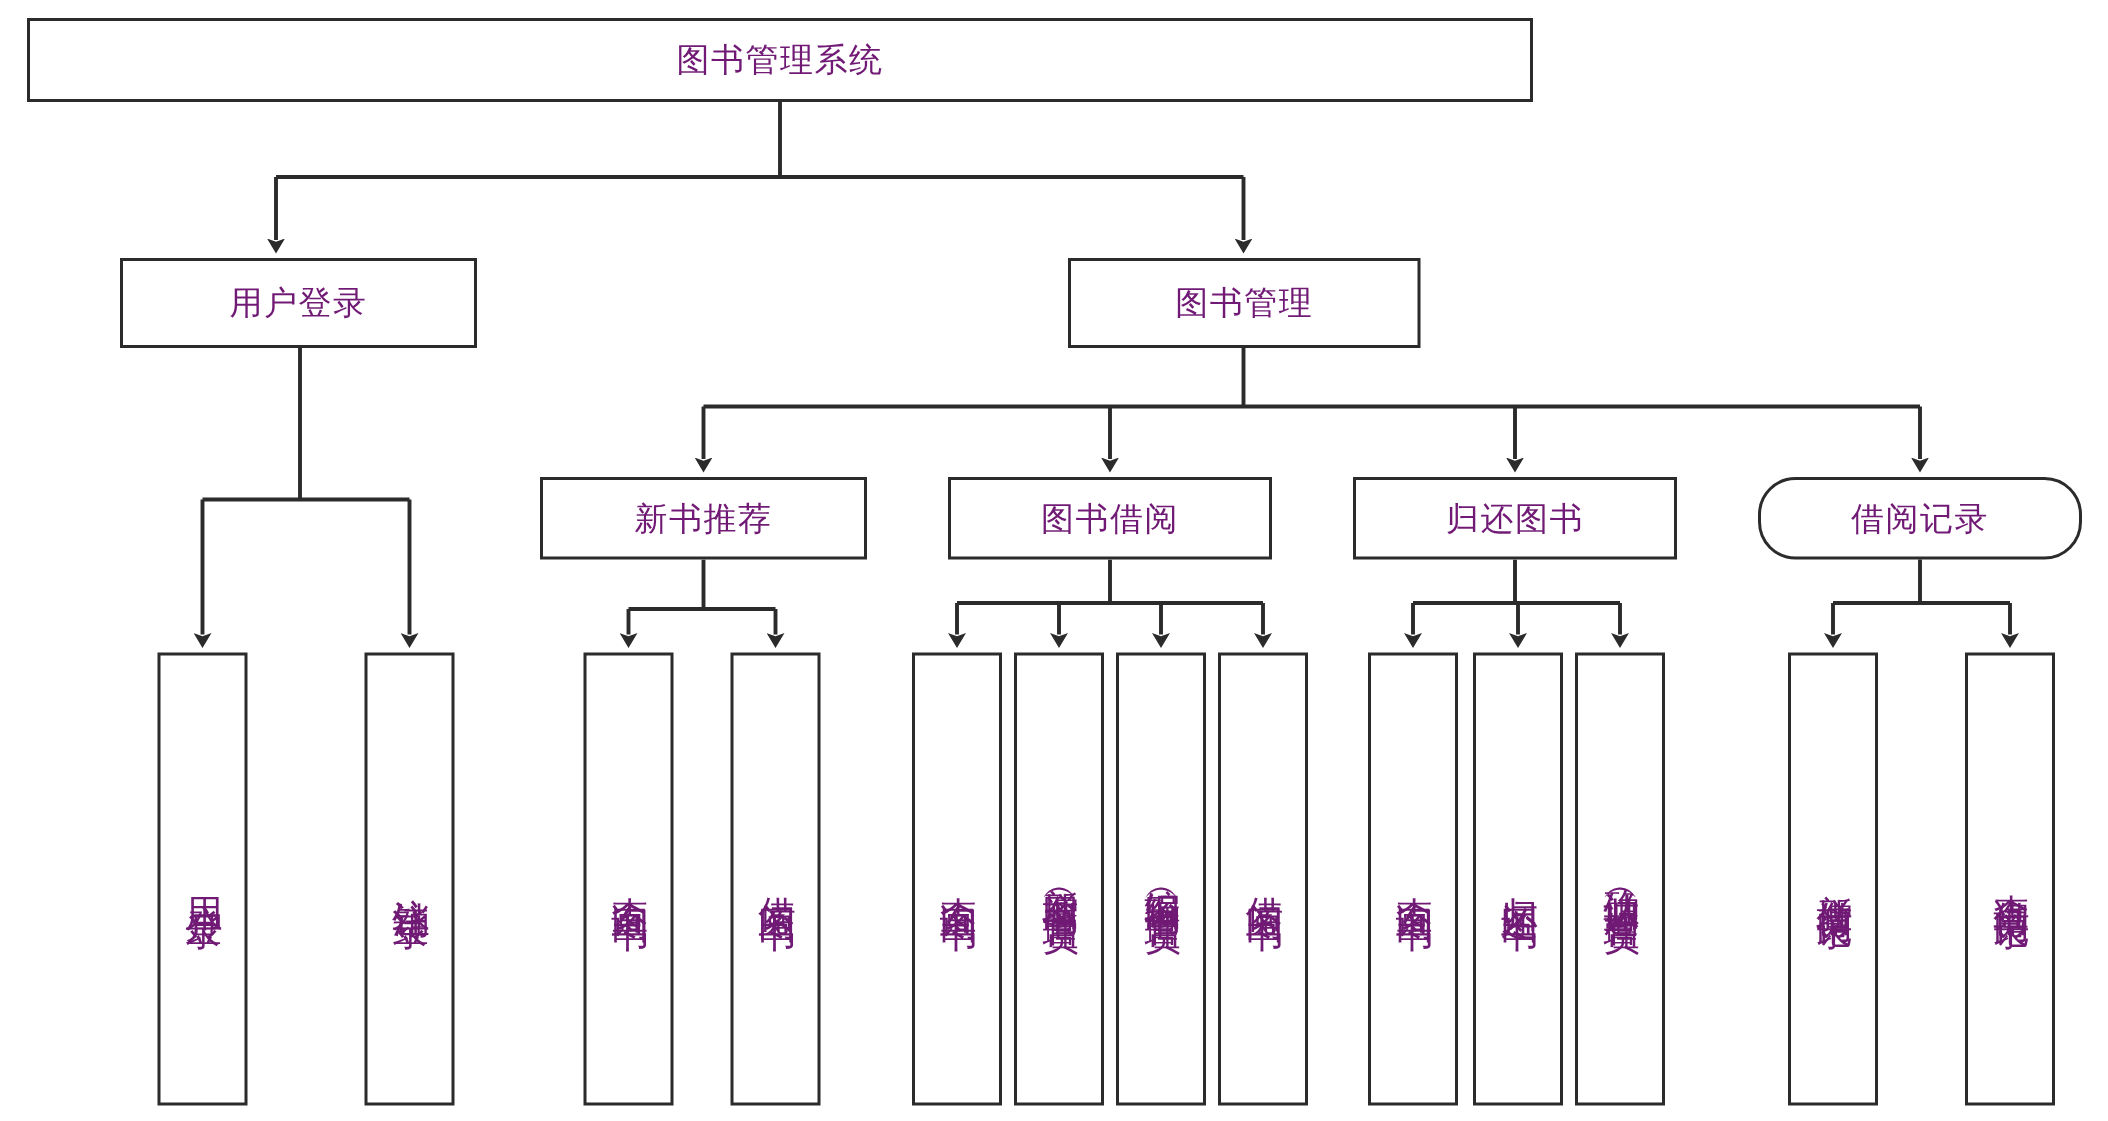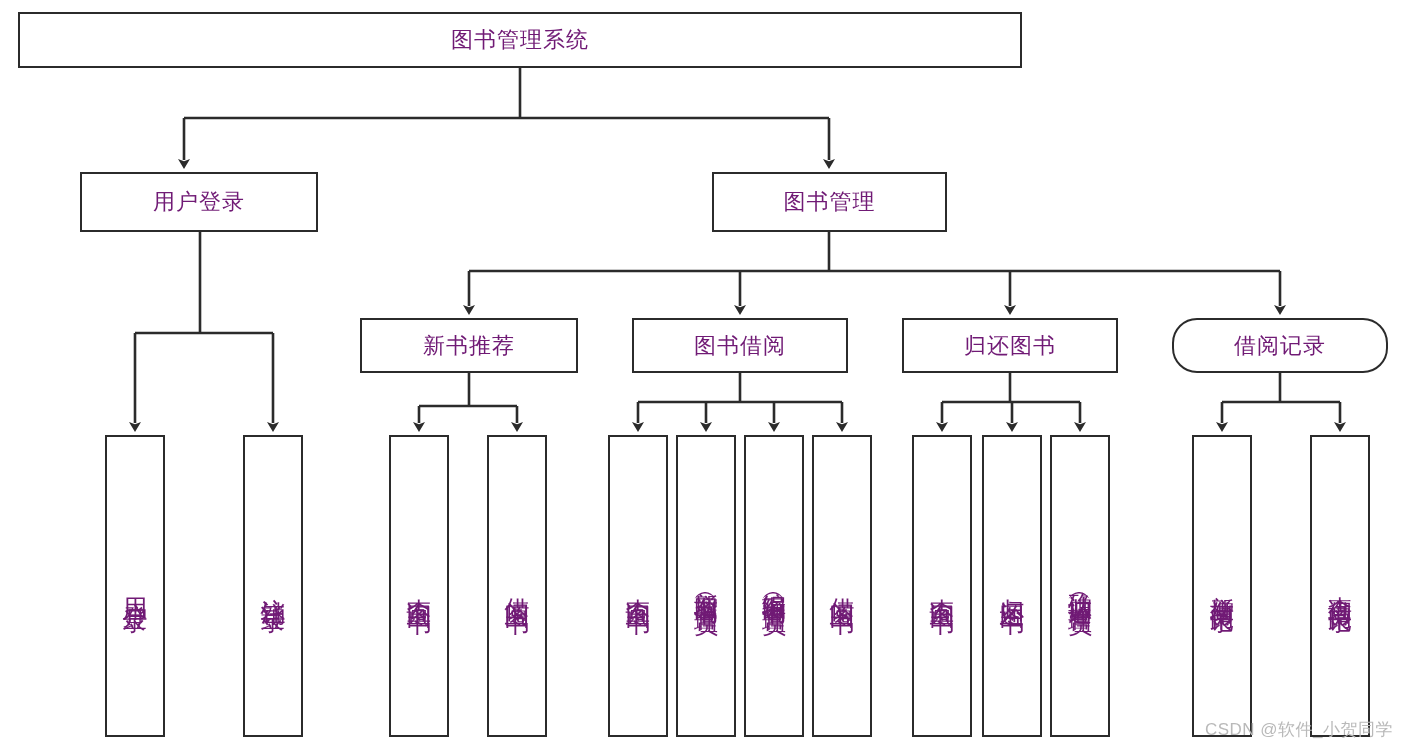--- a/index.html
+++ b/index.html
@@ -171,14 +171,13 @@
   <div class="node leaf tall" id="n-lf-10" style="left: 1050px; top: 435px; width: 60px; height: 302px;">
     <span class="node-label">确认归还（管理员）</span>
   </div>
   <div class="node leaf tall" id="n-lf-11" style="left: 1192px; top: 435px; width: 60px; height: 302px;">
     <span class="node-label">新增借阅记录</span>
   </div>
   <div class="node leaf tall" id="n-lf-12" style="left: 1310px; top: 435px; width: 60px; height: 302px;">
     <span class="node-label">查询借阅记录</span>
   </div>
 
-  <div id="watermark">CSDN @软件_小贺同学</div>
 </div>
 
 </body></html>

